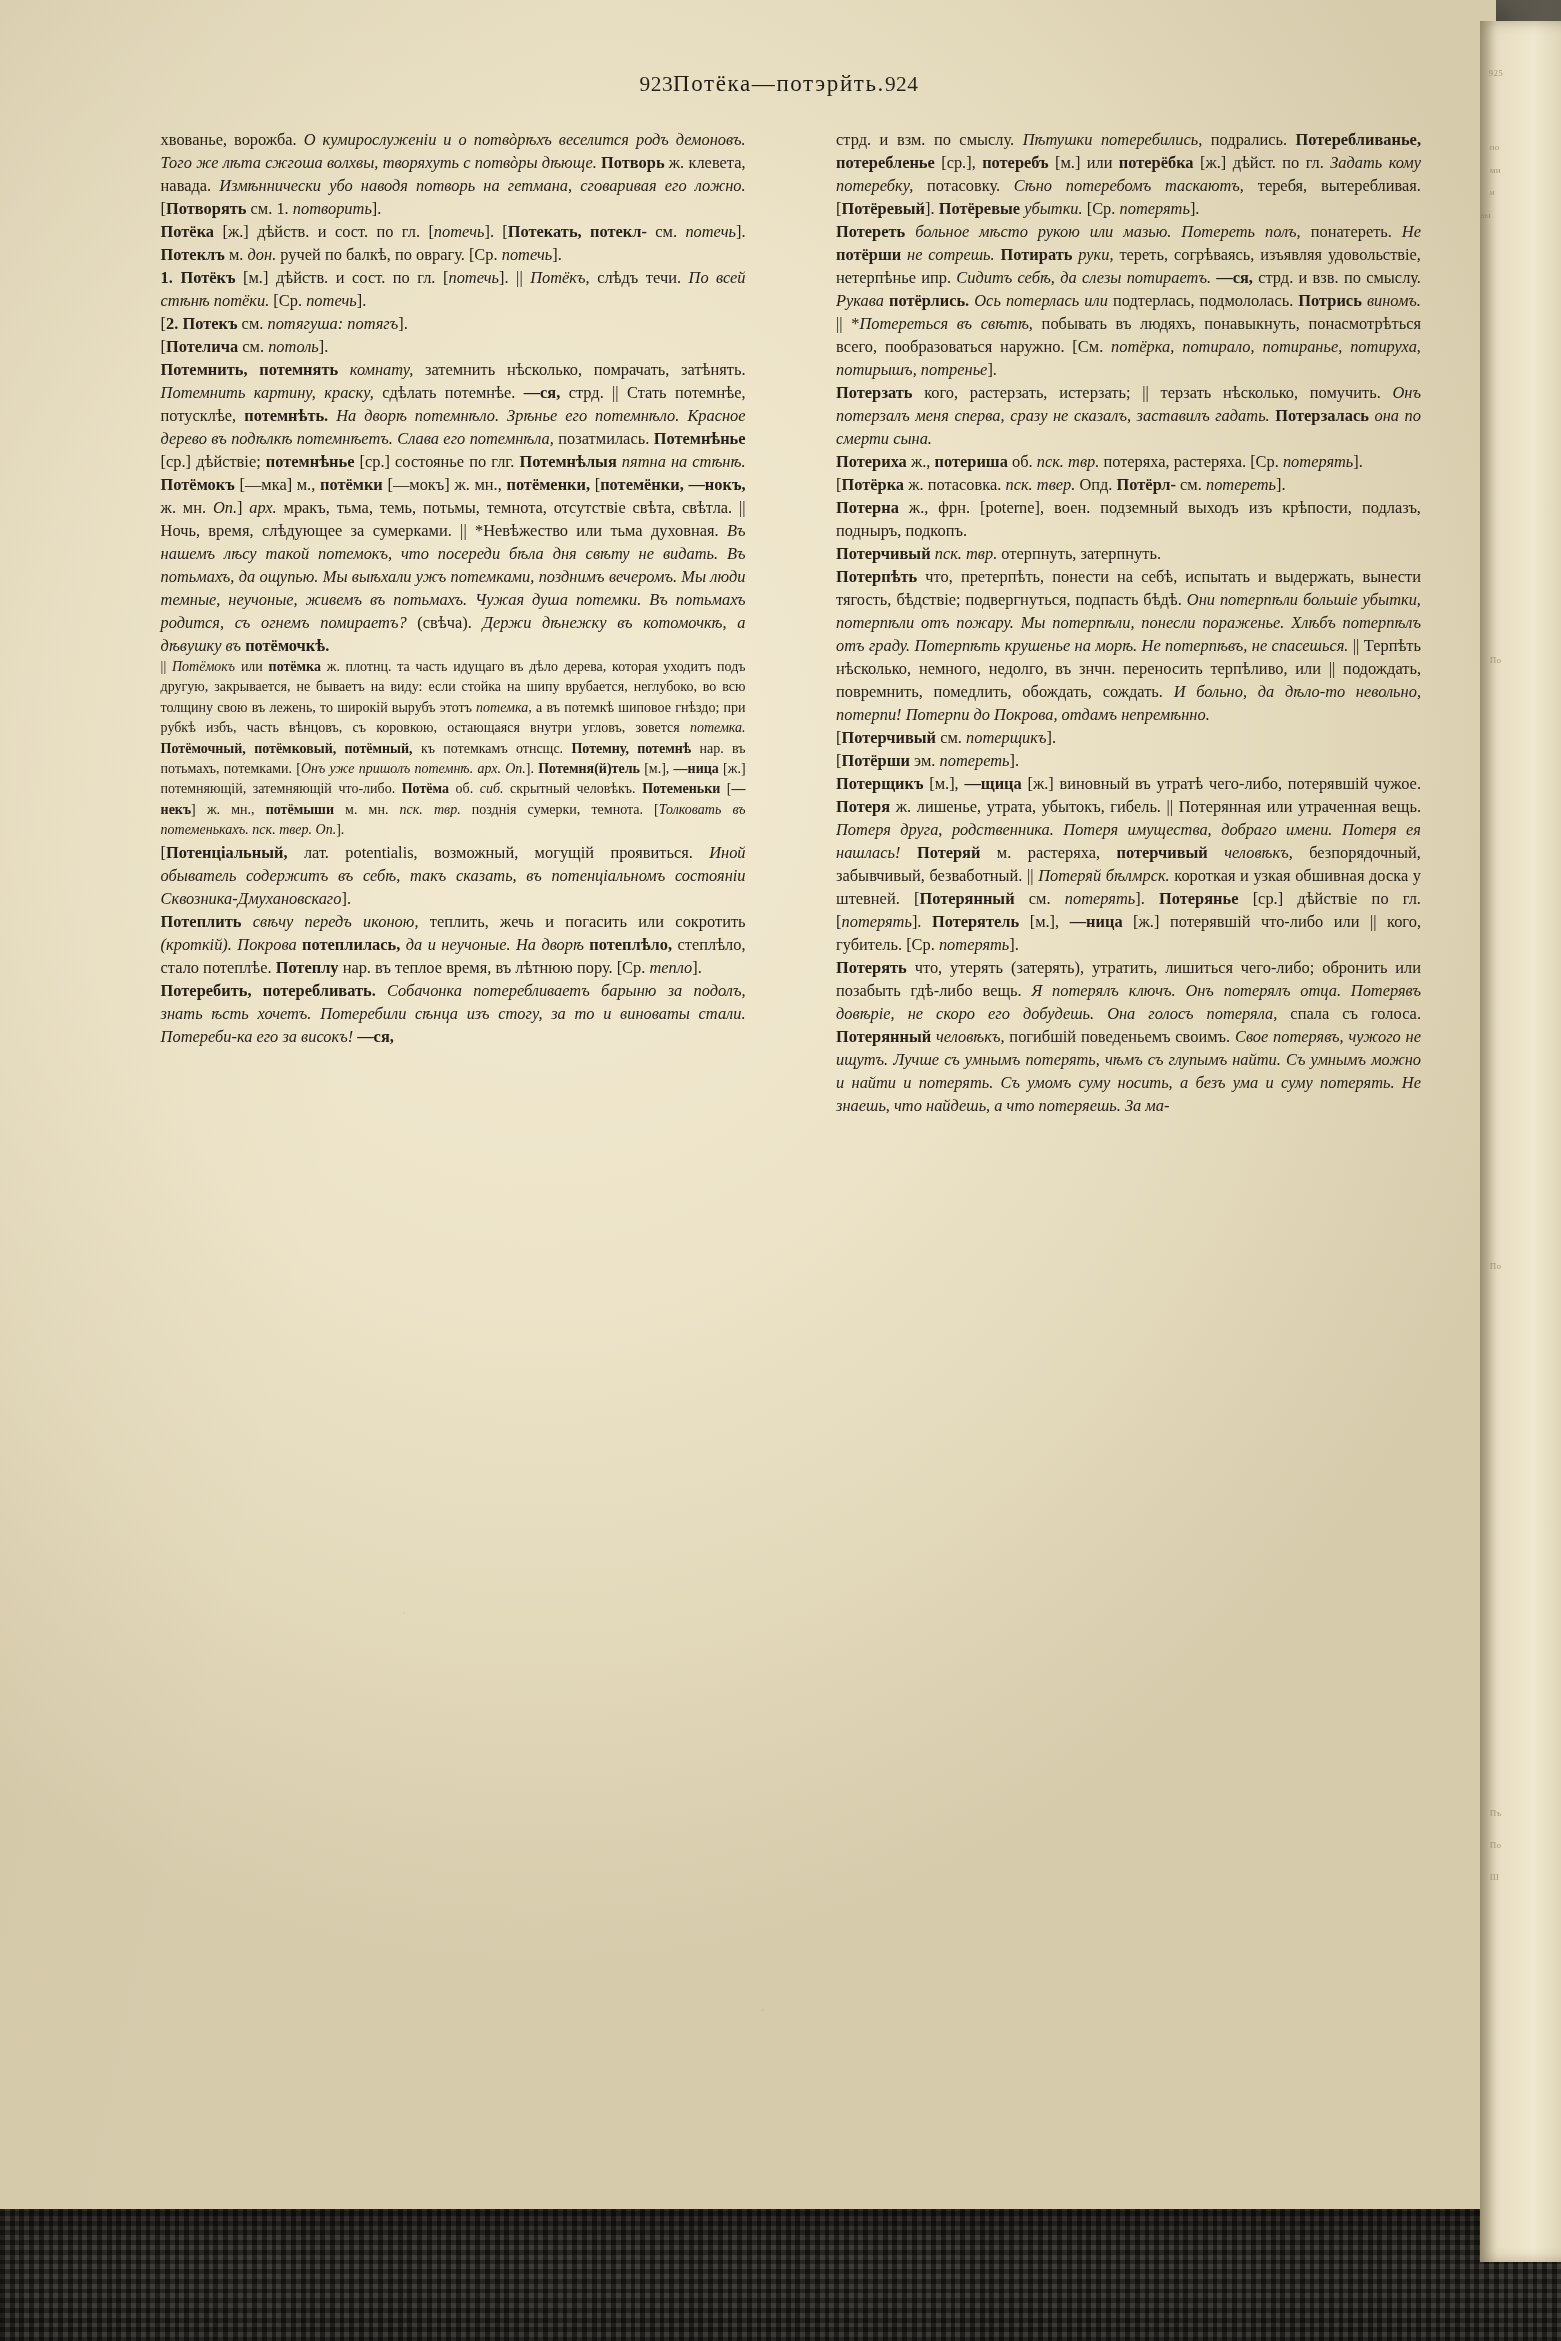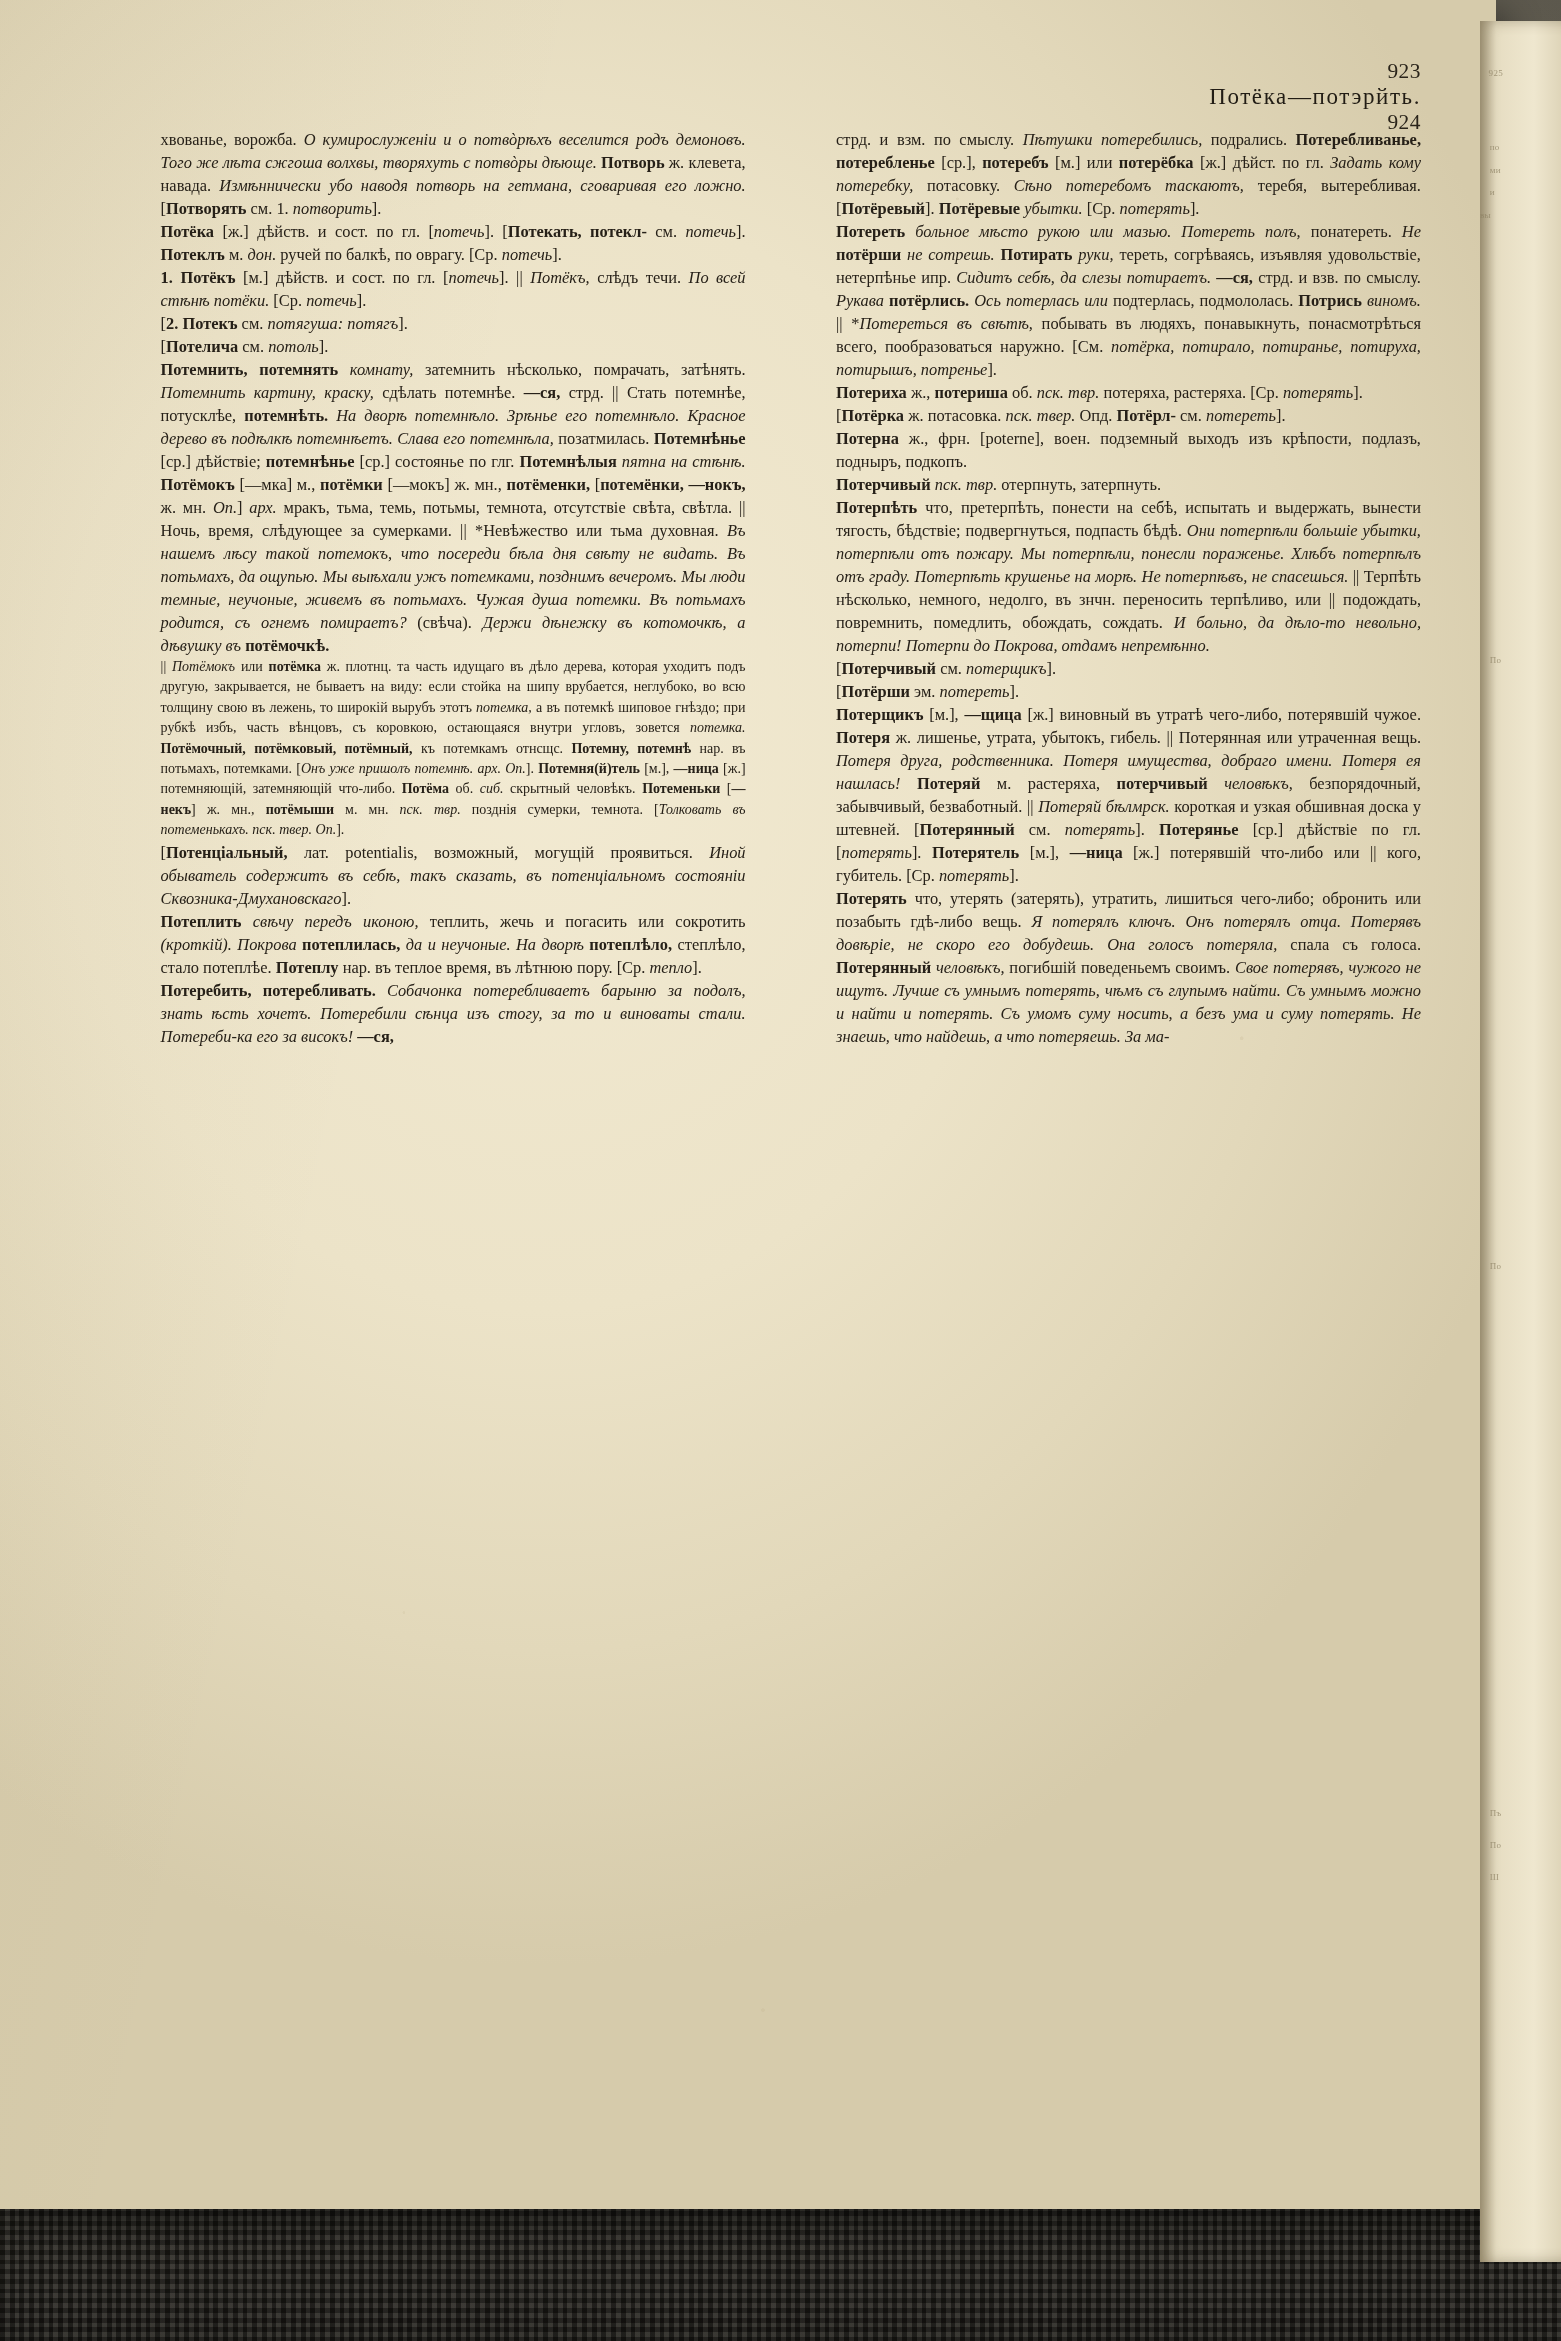--- a/index.html
+++ b/index.html
@@ -70,25 +70,24 @@
   }
   
   .printed{
     position:absolute;
     left:137px; top:59px;
     width:1284px; height:2000px;
   }
   .runhead{
     display:flex;
     align-items:flex-end;
-    justify-content:flex-start;
+    justify-content:center;
     height:38px;
     font-family:"Liberation Serif", serif;
     color:#241f17;
-    flex-direction:column;
   }
   .folio{
     font-size:21.4px;
     letter-spacing:0.5px;
     color:#2a241a;
   }
   .runtitle{
     font-size:23px;
     letter-spacing:1.6px;
     color:#211c14;
@@ -167,20 +166,21 @@
           <p class="e entry">[<b>Потелича</b> см. <i>потоль</i>].</p>
           <p class="e entry"><b>Потемнить, потемнять</b> <i>комнату,</i> затемнить нѣсколько, помрачать, затѣнять. <i>Потемнить картину, краску,</i> сдѣлать потемнѣе. <b>—ся,</b> стрд. || Стать потемнѣе, потусклѣе, <b>потемнѣть.</b> <i>На дворѣ потемнѣло. Зрѣнье его потемнѣло. Красное дерево въ подѣлкѣ потемнѣетъ. Слава его потемнѣла,</i> позатмилась. <b>Потемнѣнье</b> [ср.] дѣйствiе; <b>потемнѣнье</b> [ср.] состоянье по глг. <b>Потемнѣлыя</b> <i>пятна на стѣнѣ.</i> <b>Потёмокъ</b> [—мка] м., <b>потёмки</b> [—мокъ] ж. мн., <b>потёменки,</b> [<b>потемёнки, —нокъ,</b> ж. мн. <i>Оп.</i>] <i>арх.</i> мракъ, тьма, темь, потьмы, темнота, отсутствiе свѣта, свѣтла. || Ночь, время, слѣдующее за сумерками. || *Невѣжество или тьма духовная. <i>Въ нашемъ лѣсу такой потемокъ, что посереди бѣла дня свѣту не видать. Въ потьмахъ, да ощупью. Мы выѣхали ужъ потемками, позднимъ вечеромъ. Мы люди темные, неучоные, живемъ въ потьмахъ. Чужая душа потемки. Въ потьмахъ родится, съ огнемъ помираетъ?</i> (свѣча). <i>Держи дѣнежку въ котомочкѣ, а дѣвушку въ</i> <b>потёмочкѣ.</b></p>
           <p class="e entry fine">|| <i>Потёмокъ</i> или <b>потёмка</b> ж. плотнц. та часть идущаго въ дѣло дерева, которая уходитъ подъ другую, закрывается, не бываетъ на виду: если стойка на шипу врубается, неглубоко, во всю толщину свою въ лежень, то широкiй вырубъ этотъ <i>потемка,</i> а въ потемкѣ шиповое гнѣздо; при рубкѣ избъ, часть вѣнцовъ, съ коровкою, остающаяся внутри угловъ, зовется <i>потемка.</i> <b>Потёмочный, потёмковый, потёмный,</b> къ потемкамъ отнсщс. <b>Потемну, потемнѣ</b> нар. въ потьмахъ, потемками. [<i>Онъ уже пришолъ потемнѣ. арх. Оп.</i>]. <b>Потемня(й)тель</b> [м.], <b>—ница</b> [ж.] потемняющiй, затемняющiй что-либо. <b>Потёма</b> об. <i>сиб.</i> скрытный человѣкъ. <b>Потеменьки</b> [<b>—некъ</b>] ж. мн., <b>потёмыши</b> м. мн. <i>пск. твр.</i> позднiя сумерки, темнота. [<i>Толковать въ потеменькахъ. пск. твер. Оп.</i>].</p>
           <p class="e entry">[<b>Потенцiальный,</b> лат. potentialis, возможный, могущiй проявиться. <i>Иной обыватель содержитъ въ себѣ, такъ сказать, въ потенцiальномъ состоянiи Сквозника-Дмухановскаго</i>].</p>
           <p class="e entry"><b>Потеплить</b> <i>свѣчу передъ иконою,</i> теплить, жечь и погасить или сокротить <i>(кроткiй). Покрова</i> <b>потеплилась,</b> <i>да и неучоные. На дворѣ</i> <b>потеплѣло,</b> степлѣло, стало потеплѣе. <b>Потеплу</b> нар. въ теплое время, въ лѣтнюю пору. [Ср. <i>тепло</i>].</p>
           <p class="e entry"><b>Потеребить, потеребливать.</b> <i>Собачонка потеребливаетъ барыню за подолъ, знать ѣсть хочетъ. Потеребили сѣнца изъ стогу, за то и виноваты стали. Потереби-ка его за високъ!</i> <b>—ся,</b></p>
         </div>
       <div class="col right" id="col-right">
           <p class="e entry">стрд. и взм. по смыслу. <i>Пѣтушки потеребились,</i> подрались. <b>Потеребливанье, потеребленье</b> [ср.], <b>потеребъ</b> [м.] или <b>потерёбка</b> [ж.] дѣйст. по гл. <i>Задать кому потеребку,</i> потасовку. <i>Сѣно потеребомъ таскаютъ,</i> теребя, вытеребливая. [<b>Потёревый</b>]. <b>Потёревые</b> <i>убытки.</i> [Ср. <i>потерять</i>].</p>
           <p class="e entry"><b>Потереть</b> <i>больное мѣсто рукою или мазью. Потереть полъ,</i> понатереть. <i>Не</i> <b>потёрши</b> <i>не сотрешь.</i> <b>Потирать</b> <i>руки,</i> тереть, согрѣваясь, изъявляя удовольствiе, нетерпѣнье ипр. <i>Сидитъ себѣ, да слезы потираетъ.</i> <b>—ся,</b> стрд. и взв. по смыслу. <i>Рукава</i> <b>потёрлись.</b> <i>Ось потерлась или</i> подтерлась, подмололась. <b>Потрись</b> <i>виномъ.</i> || *<i>Потереться въ свѣтѣ,</i> побывать въ людяхъ, понавыкнуть, понасмотрѣться всего, пообразоваться наружно. [См. <i>потёрка, потирало, потиранье, потируха, потирышъ, потренье</i>].</p>
+          <p class="e entry"><b>Потерзать</b> кого, растерзать, истерзать; || терзать нѣсколько, помучить. <i>Онъ потерзалъ меня сперва, сразу не сказалъ, заставилъ гадать.</i> <b>Потерзалась</b> <i>она по смерти сына.</i></p>
           <p class="e entry"><b>Потериха</b> ж., <b>потериша</b> об. <i>пск. твр.</i> потеряха, растеряха. [Ср. <i>потерять</i>].</p>
           <p class="e entry">[<b>Потёрка</b> ж. потасовка. <i>пск. твер.</i> Опд. <b>Потёрл-</b> см. <i>потереть</i>].</p>
           <p class="e entry"><b>Потерна</b> ж., фрн. [poterne], воен. подземный выходъ изъ крѣпости, подлазъ, подныръ, подкопъ.</p>
           <p class="e entry"><b>Потерчивый</b> <i>пск. твр.</i> отерпнуть, затерпнуть.</p>
           <p class="e entry"><b>Потерпѣть</b> что, претерпѣть, понести на себѣ, испытать и выдержать, вынести тягость, бѣдствiе; подвергнуться, подпасть бѣдѣ. <i>Они потерпѣли большiе убытки, потерпѣли отъ пожару. Мы потерпѣли, понесли пораженье. Хлѣбъ потерпѣлъ отъ граду. Потерпѣть крушенье на морѣ. Не потерпѣвъ, не спасешься.</i> || Терпѣть нѣсколько, немного, недолго, въ знчн. переносить терпѣливо, или || подождать, повремнить, помедлить, обождать, сождать. <i>И больно, да дѣло-то невольно, потерпи! Потерпи до Покрова, отдамъ непремѣнно.</i></p>
           <p class="e entry">[<b>Потерчивый</b> см. <i>потерщикъ</i>].</p>
           <p class="e entry">[<b>Потёрши</b> эм. <i>потереть</i>].</p>
           <p class="e entry"><b>Потерщикъ</b> [м.], <b>—щица</b> [ж.] виновный въ утратѣ чего-либо, потерявшiй чужое. <b>Потеря</b> ж. лишенье, утрата, убытокъ, гибель. || Потерянная или утраченная вещь. <i>Потеря друга, родственника. Потеря имущества, добраго имени. Потеря ея нашлась!</i> <b>Потеряй</b> м. растеряха, <b>потерчивый</b> <i>человѣкъ,</i> безпорядочный, забывчивый, безваботный. || <i>Потеряй</i> <i>бѣлмрск.</i> короткая и узкая обшивная доска у штевней. [<b>Потерянный</b> см. <i>потерять</i>]. <b>Потерянье</b> [ср.] дѣйствiе по гл. [<i>потерять</i>]. <b>Потерятель</b> [м.], <b>—ница</b> [ж.] потерявшiй что-либо или || кого, губитель. [Ср. <i>потерять</i>].</p>
           <p class="e entry"><b>Потерять</b> что, утерять (затерять), утратить, лишиться чего-либо; обронить или позабыть гдѣ-либо вещь. <i>Я потерялъ ключъ. Онъ потерялъ отца. Потерявъ довѣрiе, не скоро его добудешь. Она голосъ потеряла,</i> спала съ голоса. <b>Потерянный</b> <i>человѣкъ,</i> погибшiй поведеньемъ своимъ. <i>Свое потерявъ, чужого не ищутъ. Лучше съ умнымъ потерять, чѣмъ съ глупымъ найти. Съ умнымъ можно и найти и потерять. Съ умомъ суму носить, а безъ ума и суму потерять. Не знаешь, что найдешь, а что потеряешь. За ма-</i></p>
         </div>

